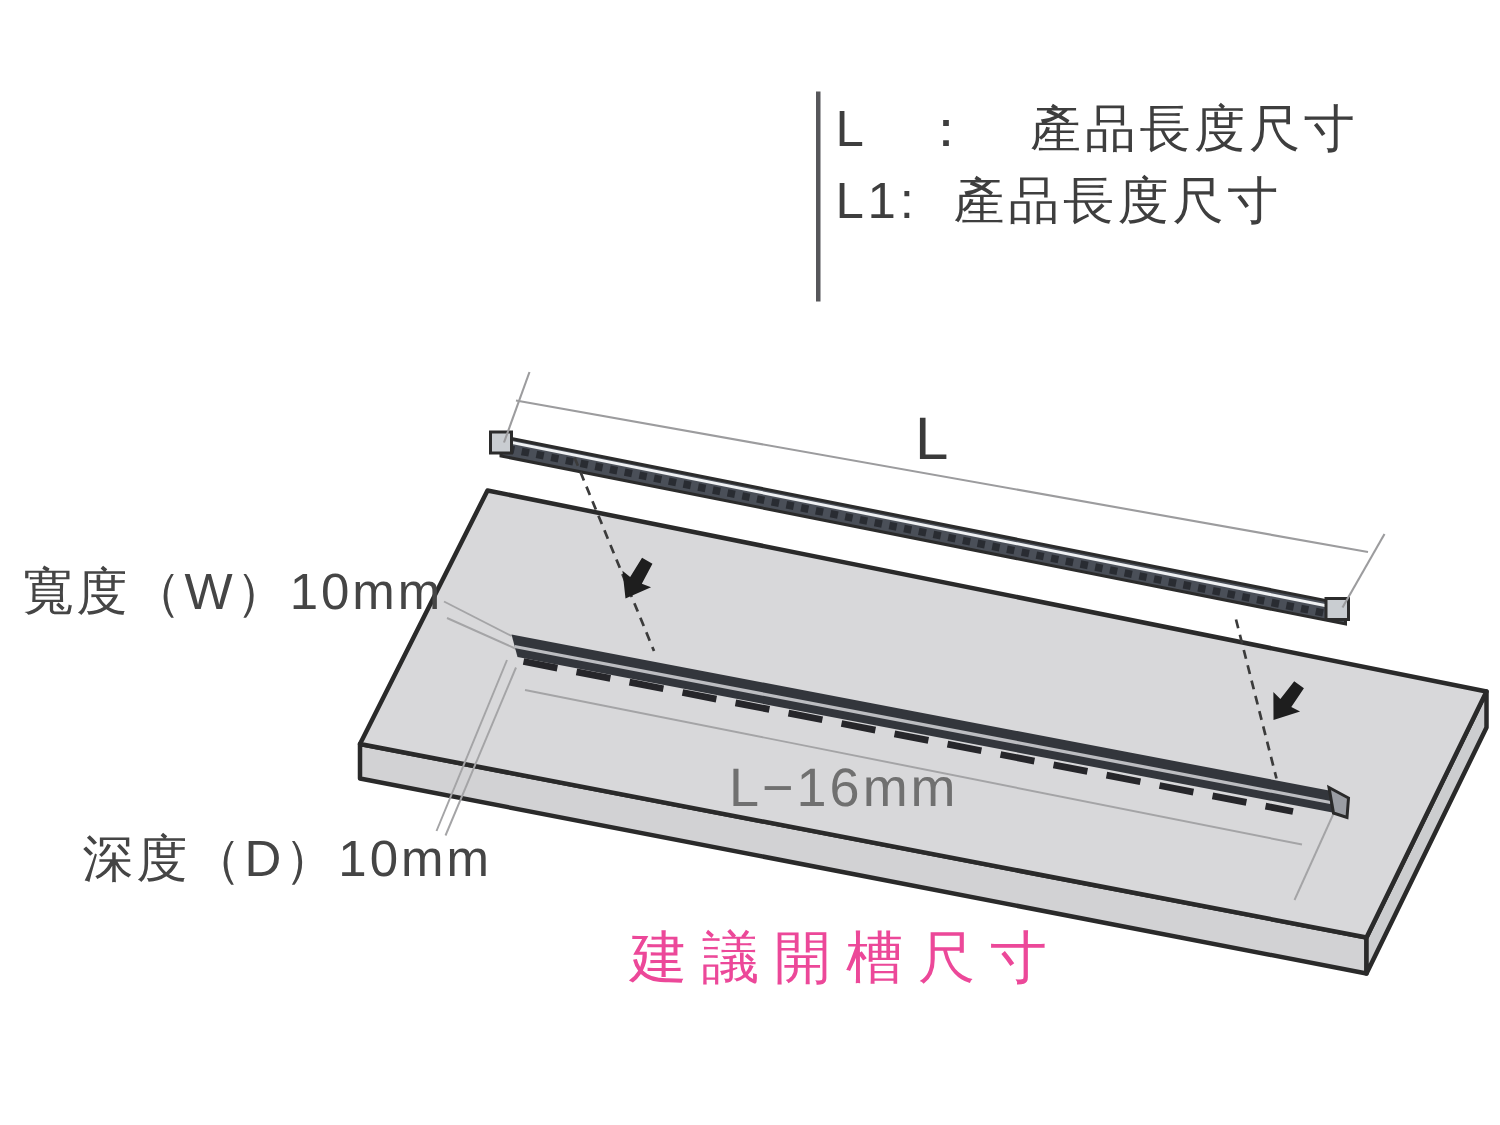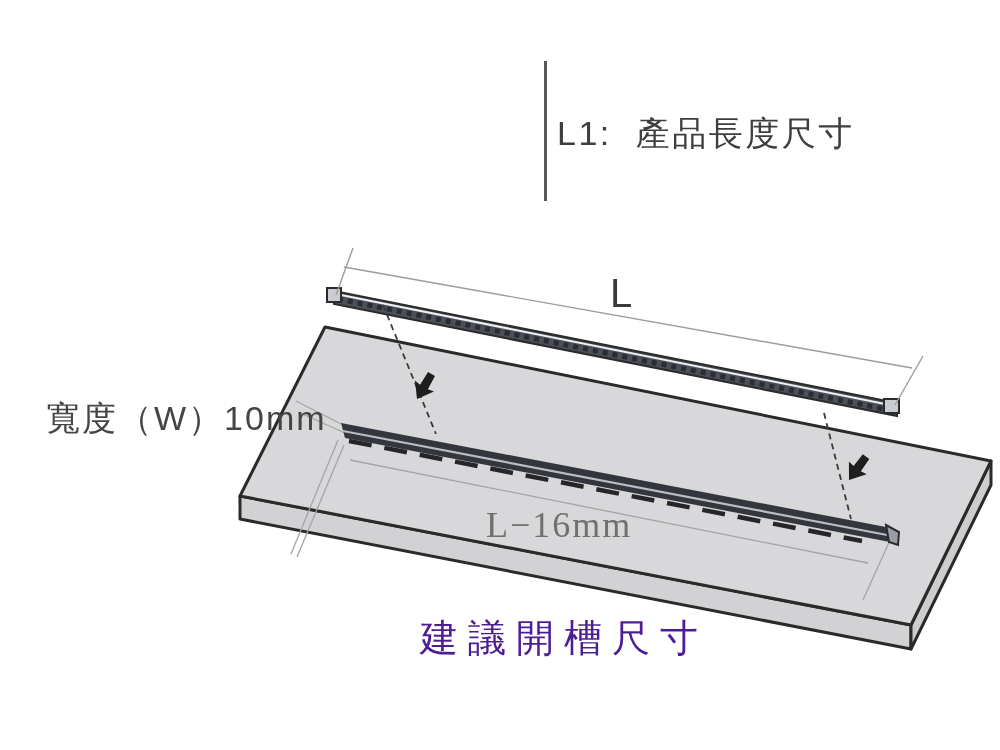--- a/index.html
+++ b/index.html
@@ -5,25 +5,25 @@
   html,body{margin:0;padding:0;background:#ffffff;}
   body{width:1000px;height:750px;position:relative;overflow:hidden;
        font-family:"Liberation Sans","DejaVu Sans",sans-serif;}
   .stage{position:absolute;left:0;top:0;width:1000px;height:750px;}
   svg{position:absolute;left:0;top:0;}
   .lbl{position:absolute;white-space:pre;color:#454545;}
   .legend-line{position:absolute;left:557px;white-space:pre;
                font-size:34px;color:#3e3e3e;letter-spacing:2.5px;}
   .legend-bar{position:absolute;left:544px;top:61px;width:3px;height:140px;
               background:#57575a;}
-  .width-label{left:15px;top:396px;font-size:34px;letter-spacing:2px;margin-left:31px;}
+  .width-label{left:15px;top:372px;font-size:34px;letter-spacing:2px;}
   .depth-label{left:55px;top:550px;font-size:34px;letter-spacing:2px;}
-  .caption{left:420px;top:613px;font-size:38px;letter-spacing:10px;color:#4c1d95;}
+  .caption{left:420px;top:613px;font-size:38px;letter-spacing:10px;color:#ec4899;}
   .l-label{left:610px;top:271px;font-size:40px;color:#3a3a3a;}
-  .slot-dim-label{left:486px;top:504px;font-size:36px;color:#707070;letter-spacing:2px;font-family:Liberation Serif, serif;}
+  .slot-dim-label{left:486px;top:504px;font-size:36px;color:#707070;letter-spacing:2px;}
 </style>
 </head>
 <body>
 
 <div class="stage">
 
   <svg width="1000" height="750" viewBox="0 0 1000 750">
 
     <g stroke="#2a2a2a" stroke-width="3" stroke-linejoin="round">
       <polygon points="240,496 911,625 911,649 240,519" fill="#d2d2d4"></polygon>
@@ -72,20 +72,22 @@
       <g transform="translate(417,399) rotate(30)">
         <polygon points="0,0 -11,-15 -4.5,-14 -4,-29 4,-29 4.5,-14 11,-15" fill="#1e1e1e"></polygon>
       </g>
       <g transform="translate(849,480) rotate(36)">
         <polygon points="0,0 -11,-15 -4.5,-14 -4,-29 4,-29 4.5,-14 11,-15" fill="#1e1e1e"></polygon>
       </g>
     </g>
   </svg>
 
   <div class="legend-bar"></div>
+  <div class="legend-line" style="top:63px">L　：　產品長度尺寸</div>
   <div class="legend-line" style="top:111px">L1:  產品長度尺寸</div>
 
   <div class="lbl width-label">寬度（W）10mm</div>
+  <div class="lbl depth-label">深度（D）10mm</div>
   <div class="lbl l-label">L</div>
   <div class="lbl slot-dim-label">L−16mm</div>
   <div class="lbl caption">建議開槽尺寸</div>
 
 </div>
 
 </body></html>

